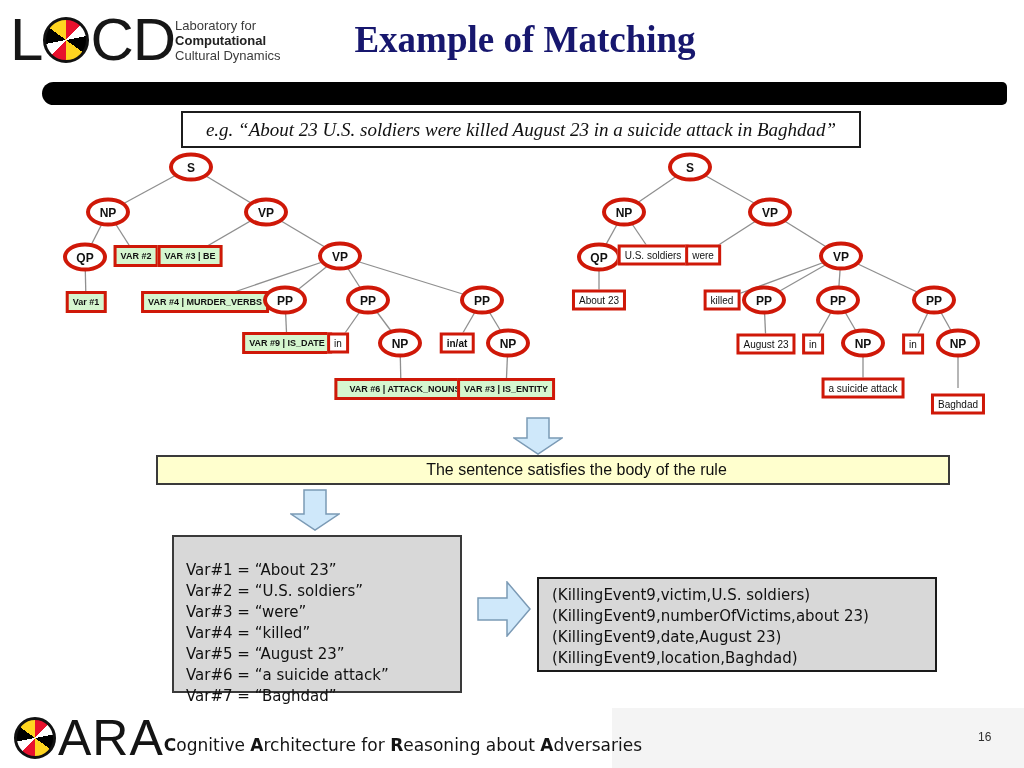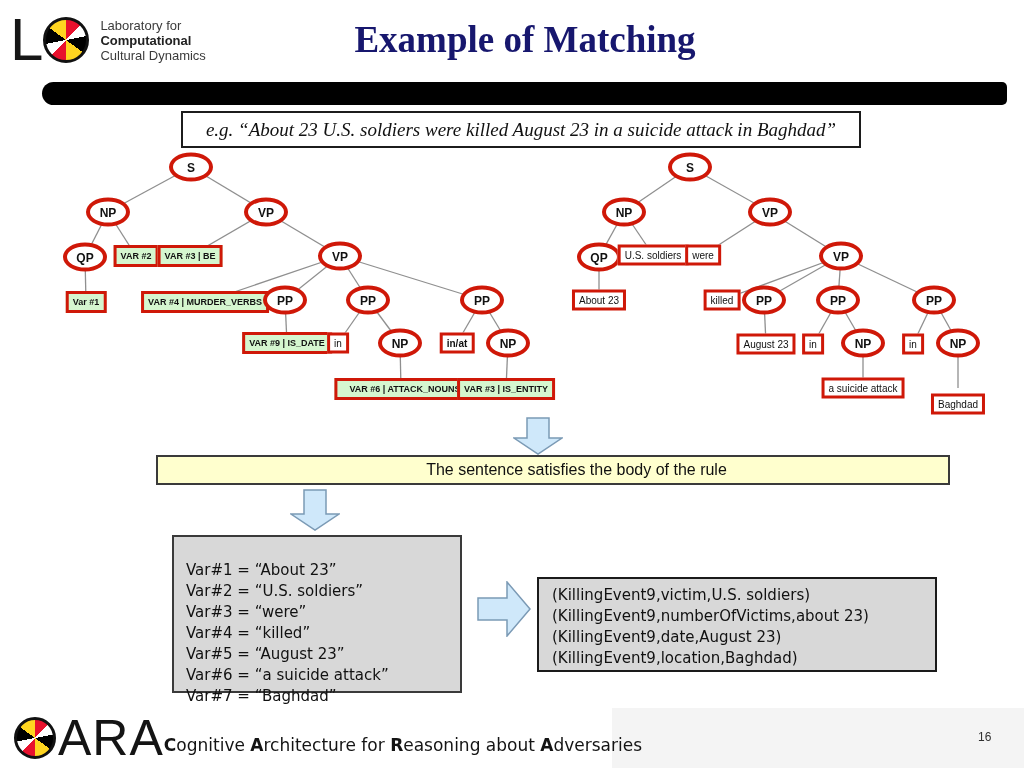--- a/index.html
+++ b/index.html
@@ -10,21 +10,21 @@
   html,body{margin:0;padding:0;}
   body{width:1024px;height:768px;position:relative;background:#ffffff;
        font-family:"Liberation Sans",sans-serif;overflow:hidden;}
 
   
   .logo{position:absolute;left:10px;top:4px;display:flex;align-items:center;height:72px;}
   .logo .big{font-size:60px;font-weight:400;color:#161616;letter-spacing:-1px;line-height:1;}
   .globe{width:46px;height:46px;border-radius:50%;border:3px solid #111;margin:0 1px;
          background:conic-gradient(#e8112d 0 12%,#fff 12% 22%,#000 22% 35%,#ffd520 35% 50%,
                     #e8112d 50% 62%,#fff 62% 72%,#000 72% 85%,#ffd520 85% 100%);}
-  .logo-text{margin-left:10px;font-size:13px;line-height:15px;color:#3b3b3b;}
+  .logo-text{font-size:13px;line-height:15px;color:#3b3b3b;}
   .logo-text .bold{font-weight:bold;color:#222;}
   .slide-title{position:absolute;left:305px;top:18px;width:440px;text-align:center;
        font-family:"Liberation Serif",serif;font-size:37px;font-weight:bold;color:var(--navy);}
   .black-bar{position:absolute;left:42px;top:82px;width:965px;height:23px;background:#000;
        border-radius:14px 6px 6px 14px;}
 
   
   .sentence-box{position:absolute;left:181px;top:111px;width:680px;height:37px;
        border:2px solid #1c1c1c;background:#fff;display:flex;align-items:center;justify-content:center;
        font-family:"Liberation Serif",serif;font-style:italic;font-size:19px;color:#111;}
@@ -65,20 +65,21 @@
   .cara-letters{font-size:50px;font-weight:400;color:#141414;letter-spacing:1px;line-height:1;margin-left:2px;}
   .tagline{margin-left:0;margin-top:14px;font-family:"DejaVu Sans",sans-serif;font-size:17px;color:#141414;}
   .page-number{position:absolute;left:978px;top:730px;font-size:12px;color:#303030;z-index:4;}
 </style>
 </head>
 <body>
 
 <div class="logo">
   <span class="big">L</span>
   <span class="globe"></span>
+  <span class="big">CD</span>
   <span class="logo-text">
     <span>Laboratory for</span><br>
     <span class="bold">Computational</span><br>
     <span>Cultural Dynamics</span>
   </span>
 </div>
 <div class="slide-title">Example of Matching</div>
 <div class="black-bar"></div>
 
 <div class="sentence-box">e.g. “About 23 U.S. soldiers were killed August 23 in a suicide attack in Baghdad”</div>

